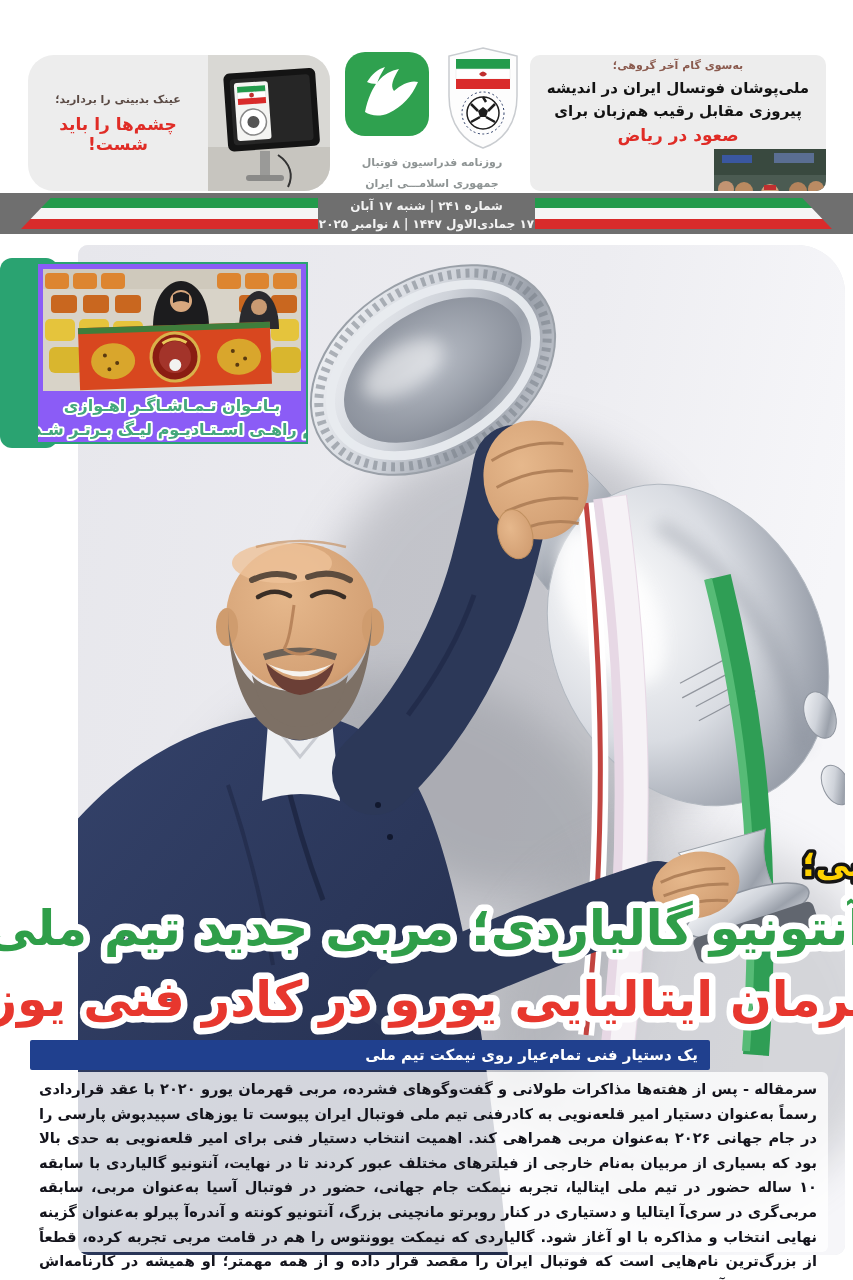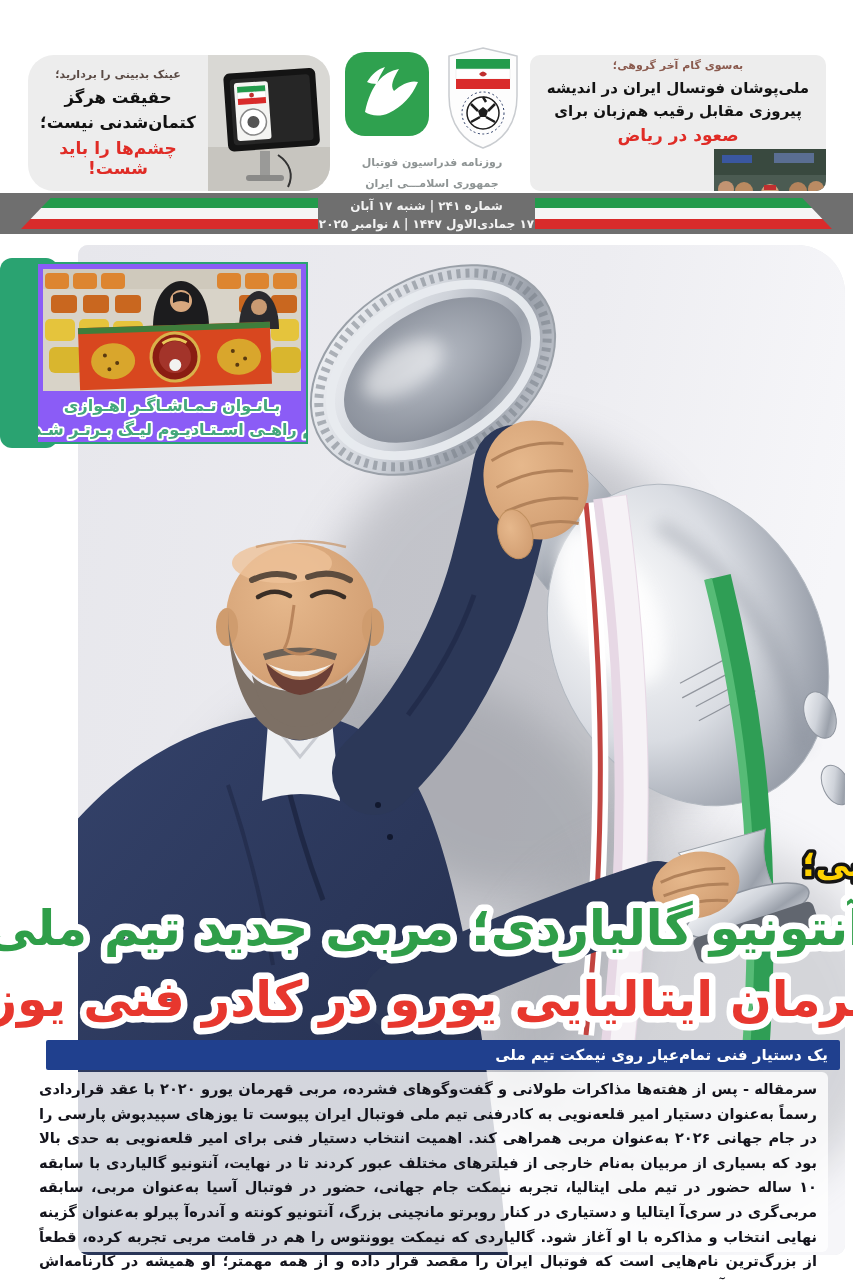--- a/index.html
+++ b/index.html
@@ -44,23 +44,23 @@
   }
   
   .inset-tab{left:0;top:258px;width:58px;height:190px;background:#2aa371;border-radius:12px;}
   .inset-box{
     left:36px;top:262px;width:272px;height:182px;background:#8b5cf6;
     border:2px solid #2aa371;box-sizing:border-box;
   }
   .inset-photo{margin:5px 5px 0 5px;width:258px;height:122px;overflow:hidden;}
   
   .sub-bar{
-    left:30px;top:1040px;width:794px;height:30px;background:#20408e;color:#ffffff;
+    left:30px;top:1040px;width:680px;height:30px;background:#20408e;color:#ffffff;
     font-size:15px;font-weight:800;line-height:30px;padding-right:12px;
-    box-sizing:border-box;border-radius:2px;margin-left:16px;
+    box-sizing:border-box;border-radius:2px;
   }
   
   .body-block{
     left:28px;top:1072px;width:800px;height:180px;
     background:rgba(255,255,255,.8);border-radius:6px;
     padding:5px 11px;box-sizing:border-box;
     font-size:14.6px;font-weight:700;color:#14141c;line-height:24.6px;
     text-align:justify;text-align-last:right;
   }
   svg text{font-family:"DejaVu Sans","Liberation Sans",sans-serif;}
@@ -84,21 +84,20 @@
         <circle cx="45" cy="66" r="13" fill="#ffffff" stroke="#888" stroke-width="1.5"></circle>
         <circle cx="45" cy="66" r="6" fill="#555"></circle>
       </g>
       <rect x="52" y="96" width="10" height="26" fill="#9a9a98"></rect>
       <rect x="38" y="120" width="38" height="6" rx="3" fill="#8a8a88"></rect>
       <path d="M70,100 C82,108 86,120 80,132" stroke="#333" stroke-width="2" fill="none"></path>
     </svg>
   </div>
   <div class="card-text">
     <div class="kicker-sm">عینک بدبینی را بردارید؛</div>
-    <div class="card-title">حقیقت هرگز کتمان‌شدنی نیست؛</div>
     <div class="card-red">چشم‌ها را باید شست!</div>
   </div>
 </div>
 
 <div class="abs" style="left:345px;top:52px;width:84px;height:84px;">
   <svg width="84" height="84" viewBox="0 0 84 84">
     <rect width="84" height="84" rx="20" fill="#2fa14f"></rect>
     <path d="M20,60 C26,32 38,20 54,17 C48,27 45,34 49,39 C57,32 66,28 73,30 C67,44 57,55 44,61 C35,65 26,64 20,60 Z" fill="#ffffff"></path>
     <path d="M22,30 C27,22 33,17 40,15 C36,22 33,27 32,32 C28,32 24,31 22,30 Z" fill="#ffffff"></path>
   </svg>

